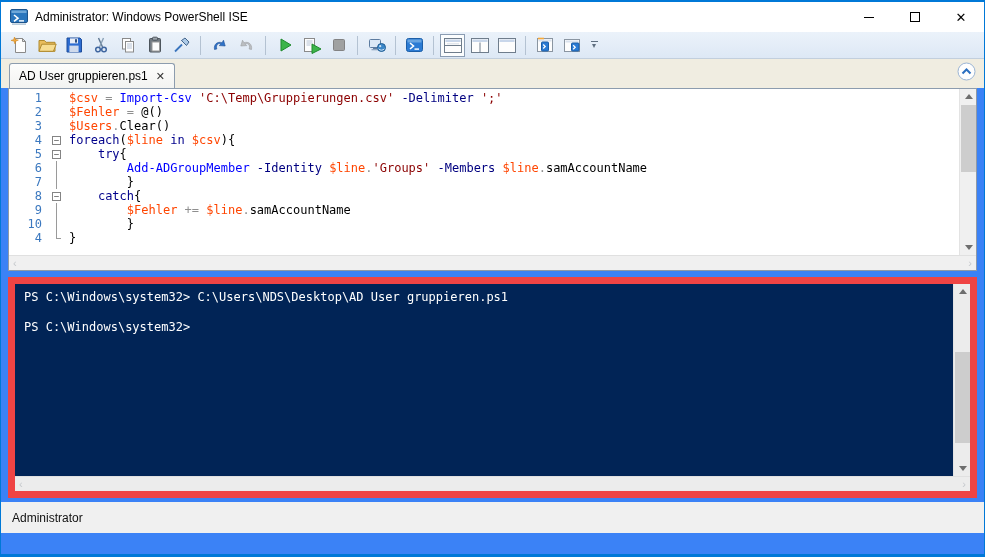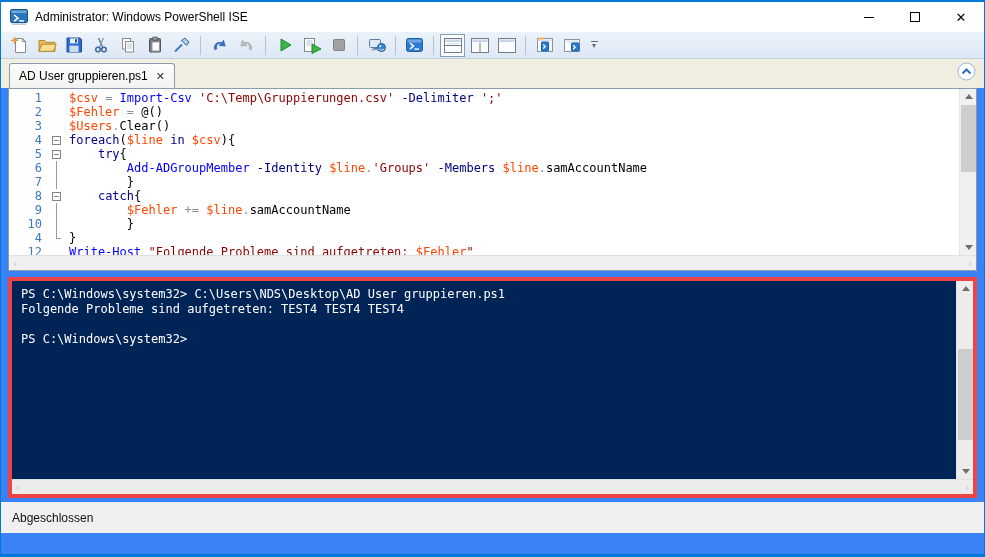--- a/index.html
+++ b/index.html
@@ -64,21 +64,21 @@
   .hscroll { height: 15px; background: #f0f0f0; border-top: 1px solid #e0e0e0; position: relative; flex: none; display: flex; align-items: center; justify-content: space-between; padding: 0 4px; }
   .harrow { color: #c6c9cd; font-size: 11px; line-height: 1; }
   .chev { width: 0; height: 0; }
   .chev.up { border-left: 4px solid transparent; border-right: 4px solid transparent; border-bottom: 5px solid #6e6e6e; }
   .chev.down { border-left: 4px solid transparent; border-right: 4px solid transparent; border-top: 5px solid #6e6e6e; }
 
   
   .splitter { height: 6px; flex: none; }
 
   
-  .console-pane { margin: 0 7px; height: 221px; border: 4px solid #ef4444; display: flex; flex-direction: column; flex: none; background: #012456; }
+  .console-pane { margin: 0 7px; height: 221px; border: 7px solid #ef4444; display: flex; flex-direction: column; flex: none; background: #012456; }
   .console-main { flex: 1; display: flex; overflow: hidden; }
   .console-text { flex: 1; padding: 6px 0 0 9px; font-family: "DejaVu Sans Mono","Liberation Mono",monospace; font-size: 12px; line-height: 15px; color: #fff; white-space: pre; }
   .console-line { min-height: 15px; }
   .console-pane .vscroll { background: #ececec; }
   .console-pane .hscroll { background: #ececec; }
 
   .bottom-gap { height: 4px; flex: none; }
 
   
   .statusbar { height: 31px; background: #f0f0f0; display: flex; align-items: center; padding: 0 10px 0 11px; flex: none; }
@@ -332,21 +332,20 @@
           <div class="code-line"><span class="ln">2</span><span class="fold"></span><span class="codetext"><span style="color: rgb(255, 69, 0);">$Fehler</span><span style="color: rgb(143, 143, 143);"> = </span><span style="color: rgb(0, 0, 0);">@()</span></span></div>
           <div class="code-line"><span class="ln">3</span><span class="fold"></span><span class="codetext"><span style="color: rgb(255, 69, 0);">$Users</span><span style="color: rgb(143, 143, 143);">.</span><span style="color: rgb(0, 0, 0);">Clear()</span></span></div>
           <div class="code-line"><span class="ln">4</span><span class="fold"><span class="fbox">−</span></span><span class="codetext"><span style="color: rgb(0, 0, 139);">foreach</span><span style="color: rgb(0, 0, 0);">(</span><span style="color: rgb(255, 69, 0);">$line</span><span style="color: rgb(0, 0, 0);"> </span><span style="color: rgb(0, 0, 139);">in</span><span style="color: rgb(0, 0, 0);"> </span><span style="color: rgb(255, 69, 0);">$csv</span><span style="color: rgb(0, 0, 0);">){</span></span></div>
           <div class="code-line"><span class="ln">5</span><span class="fold"><span class="fbox">−</span></span><span class="codetext"><span style="color: rgb(0, 0, 0);">    </span><span style="color: rgb(0, 0, 139);">try</span><span style="color: rgb(0, 0, 0);">{</span></span></div>
           <div class="code-line"><span class="ln">6</span><span class="fold"><span class="fbar"></span></span><span class="codetext"><span style="color: rgb(0, 0, 0);">        </span><span style="color: rgb(0, 0, 255);">Add-ADGroupMember</span><span style="color: rgb(0, 0, 0);"> </span><span style="color: rgb(0, 0, 128);">-Identity</span><span style="color: rgb(0, 0, 0);"> </span><span style="color: rgb(255, 69, 0);">$line</span><span style="color: rgb(143, 143, 143);">.</span><span style="color: rgb(139, 0, 0);">'Groups'</span><span style="color: rgb(0, 0, 0);"> </span><span style="color: rgb(0, 0, 128);">-Members</span><span style="color: rgb(0, 0, 0);"> </span><span style="color: rgb(255, 69, 0);">$line</span><span style="color: rgb(143, 143, 143);">.</span><span style="color: rgb(0, 0, 0);">samAccountName</span></span></div>
           <div class="code-line"><span class="ln">7</span><span class="fold"><span class="fbar"></span></span><span class="codetext"><span style="color: rgb(0, 0, 0);">        }</span></span></div>
           <div class="code-line"><span class="ln">8</span><span class="fold"><span class="fbox">−</span></span><span class="codetext"><span style="color: rgb(0, 0, 0);">    </span><span style="color: rgb(0, 0, 139);">catch</span><span style="color: rgb(0, 0, 0);">{</span></span></div>
           <div class="code-line"><span class="ln">9</span><span class="fold"><span class="fbar"></span></span><span class="codetext"><span style="color: rgb(0, 0, 0);">        </span><span style="color: rgb(255, 69, 0);">$Fehler</span><span style="color: rgb(143, 143, 143);"> += </span><span style="color: rgb(255, 69, 0);">$line</span><span style="color: rgb(143, 143, 143);">.</span><span style="color: rgb(0, 0, 0);">samAccountName</span></span></div>
           <div class="code-line"><span class="ln">10</span><span class="fold"><span class="fbar"></span></span><span class="codetext"><span style="color: rgb(0, 0, 0);">        }</span></span></div>
           <div class="code-line"><span class="ln">4</span><span class="fold"><span class="fcorner"></span></span><span class="codetext"><span style="color: rgb(0, 0, 0);">}</span></span></div>
-          <div class="code-line"><span class="ln">12</span><span class="fold"></span><span class="codetext"><span style="color: rgb(0, 0, 255);">Write-Host</span><span style="color: rgb(0, 0, 0);"> </span><span style="color: rgb(139, 0, 0);">"Folgende Probleme sind aufgetreten: </span><span style="color: rgb(255, 69, 0);">$Fehler</span><span style="color: rgb(139, 0, 0);">"</span></span></div>
         </div>
       <div class="vscroll">
         <span class="sarrow" style="top:0">
             <i class="chev up"></i>
           </span>
         <div class="vthumb" style="top:16px;height:67px"></div>
         <span class="sarrow" style="bottom:0">
             <i class="chev down"></i>
           </span>
       </div>
@@ -354,36 +353,36 @@
     <div class="hscroll">
       <span class="harrow">‹</span>
       <span class="harrow">›</span>
     </div>
   </div>
 
   <div class="splitter"></div>
 
   <div class="console-pane">
     <div class="console-main">
-      <div class="console-text" id="console-area"><div class="console-line">PS C:\Windows\system32&gt; C:\Users\NDS\Desktop\AD User gruppieren.ps1</div><div class="console-line">Folgende Probleme sind aufgetreten: TEST4 TEST4 TEST4</div><div class="console-line"></div><div class="console-line">PS C:\Windows\system32&gt;</div></div>
+      <div class="console-text" id="console-area"><div class="console-line">PS C:\Windows\system32&gt; C:\Users\NDS\Desktop\AD User gruppieren.ps1</div><div class="console-line"></div><div class="console-line">PS C:\Windows\system32&gt;</div></div>
       <div class="vscroll">
         <span class="sarrow" style="top:0">
             <i class="chev up"></i>
           </span>
         <div class="vthumb" style="top:68px;height:91px"></div>
         <span class="sarrow" style="bottom:0">
             <i class="chev down"></i>
           </span>
       </div>
     </div>
     <div class="hscroll">
       <span class="harrow">‹</span>
       <span class="harrow">›</span>
     </div>
   </div>
 
   <div class="bottom-gap"></div>
 
   <div class="statusbar">
-    <span class="status-left">Abgeschlossen</span>
+    <span class="status-left">Administrator</span>
   </div>
 
 </div>
 
 </body></html>

